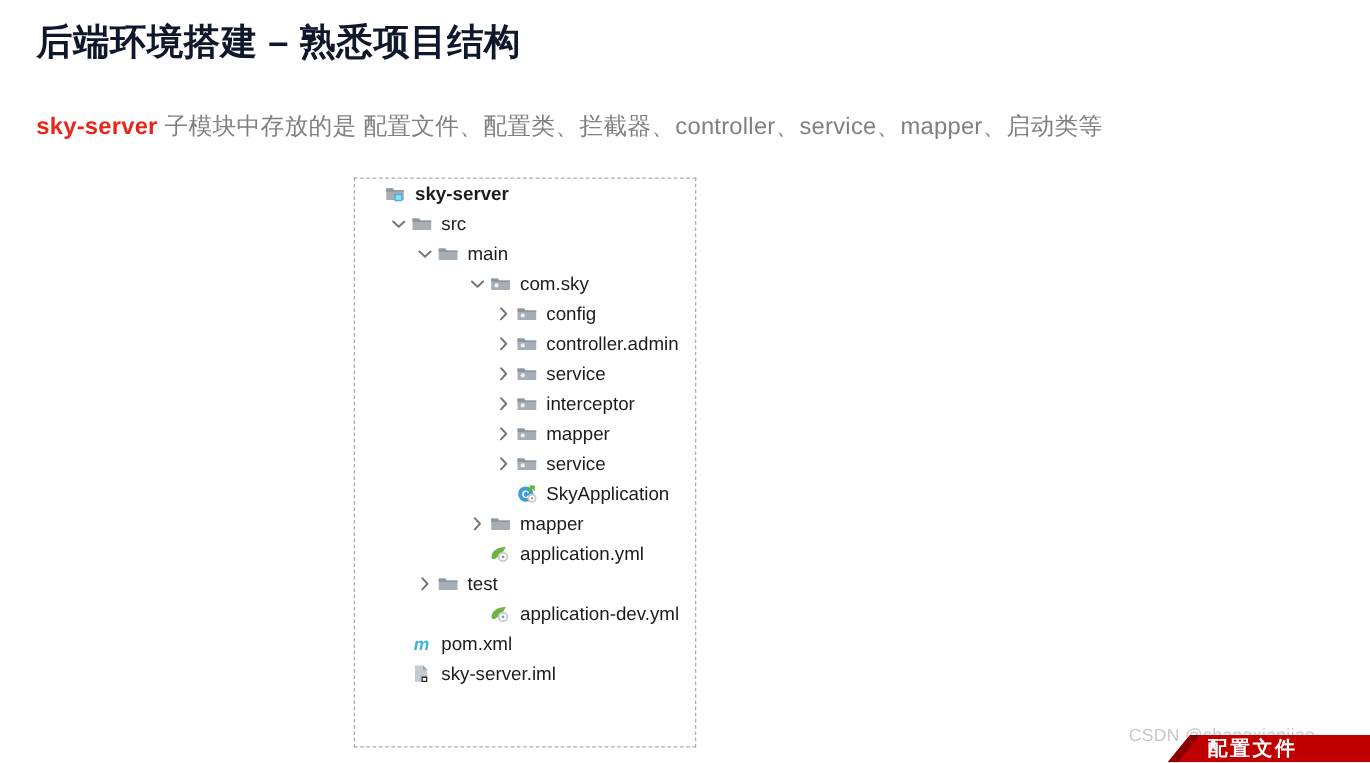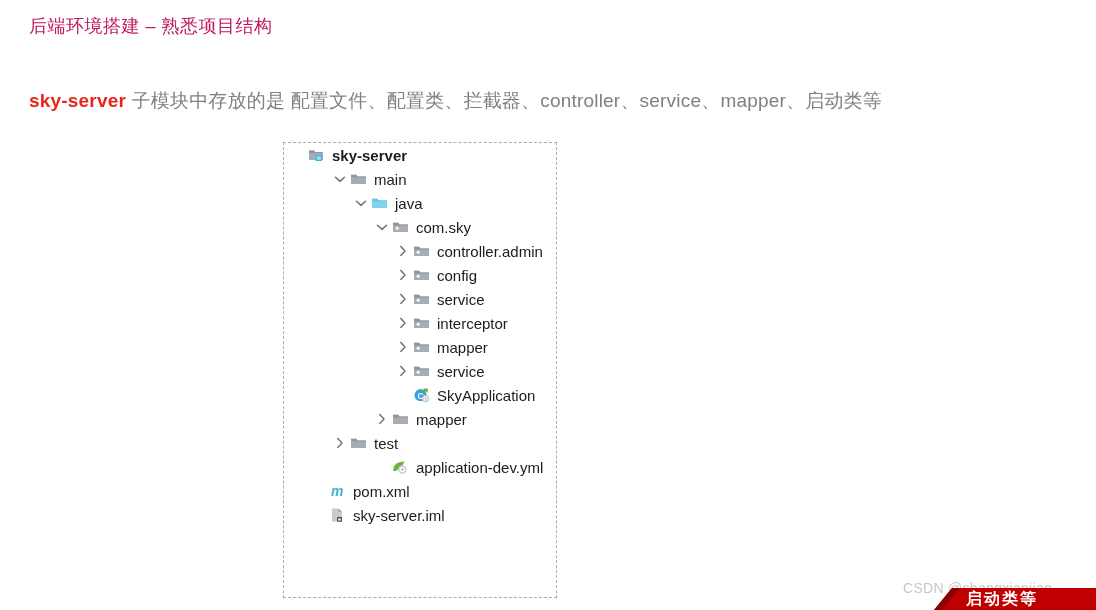--- a/index.html
+++ b/index.html
@@ -13,23 +13,23 @@
     font-family: "Liberation Sans", "DejaVu Sans", sans-serif;
     overflow: hidden;
     position: relative;
   }
 
   
   .slide-title {
     position: absolute;
     left: 29px;
     top: 14px;
-    font-size: 18px;
-    font-weight: 400;
-    color: #be185d;
+    font-size: 29px;
+    font-weight: 700;
+    color: #0f172a;
     letter-spacing: 0.5px;
     white-space: nowrap;
   }
 
   .subtitle {
     position: absolute;
     left: 29px;
     top: 88px;
     font-size: 19px;
     color: #808080;
@@ -148,58 +148,58 @@
         <svg width="18" height="16" viewBox="0 0 18 16">
           <path d="M1 3.5h5l1.3 1.6H15V13H1z" fill="#a6adb4"></path>
           <path d="M1 3.5h5l1.3 1.6H15v1.2H1z" fill="#8f979e"></path>
           <rect x="7.5" y="8" width="6.5" height="6" fill="#37b7e0"></rect>
           <rect x="8.6" y="9.1" width="4.3" height="3.8" fill="#8fdcf2"></rect>
         </svg>
       </span>
       <span class="node-label">sky-server</span>
     </div>
     <div class="tree-row">
+      <span class="indent" style="width: 27px;"></span>
+      <span class="twisty">
+        <svg width="16" height="16" viewBox="0 0 16 16">
+          <path d="M3.5 6.2L8 10.4 12.5 6.2" fill="none" stroke="#6e7479" stroke-width="1.5" stroke-linecap="round" stroke-linejoin="round"></path>
+        </svg>
+      </span>
+      <span class="node-icon">
+        <svg width="18" height="16" viewBox="0 0 18 16">
+          <path d="M1 3.8h5.2l1.3 1.6H16V13H1z" fill="#a6adb4"></path>
+          <path d="M1 3.8h5.2l1.3 1.6H16v1.1H1z" fill="#8f979e"></path>
+        </svg>
+      </span>
+      <span class="node-label">src</span>
+    </div>
+    <div class="tree-row">
       <span class="indent" style="width: 48px;"></span>
       <span class="twisty">
         <svg width="16" height="16" viewBox="0 0 16 16">
           <path d="M3.5 6.2L8 10.4 12.5 6.2" fill="none" stroke="#6e7479" stroke-width="1.5" stroke-linecap="round" stroke-linejoin="round"></path>
         </svg>
       </span>
       <span class="node-icon">
         <svg width="18" height="16" viewBox="0 0 18 16">
           <path d="M1 3.8h5.2l1.3 1.6H16V13H1z" fill="#a6adb4"></path>
           <path d="M1 3.8h5.2l1.3 1.6H16v1.1H1z" fill="#8f979e"></path>
         </svg>
       </span>
       <span class="node-label">main</span>
     </div>
     <div class="tree-row">
-      <span class="indent" style="width: 69px;"></span>
+      <span class="indent" style="width: 90px;"></span>
       <span class="twisty">
         <svg width="16" height="16" viewBox="0 0 16 16">
           <path d="M3.5 6.2L8 10.4 12.5 6.2" fill="none" stroke="#6e7479" stroke-width="1.5" stroke-linecap="round" stroke-linejoin="round"></path>
         </svg>
       </span>
       <span class="node-icon">
         <svg width="18" height="16" viewBox="0 0 18 16">
-          <path d="M1 3.8h5.2l1.3 1.6H16V13H1z" fill="#7fd5ef"></path>
-          <path d="M1 3.8h5.2l1.3 1.6H16v1.1H1z" fill="#5ec6e6"></path>
-        </svg>
-      </span>
-      <span class="node-label">java</span>
-    </div>
-    <div class="tree-row">
-      <span class="indent" style="width: 90px;"></span>
-      <span class="twisty">
-        <svg width="16" height="16" viewBox="0 0 16 16">
-          <path d="M3.5 6.2L8 10.4 12.5 6.2" fill="none" stroke="#6e7479" stroke-width="1.5" stroke-linecap="round" stroke-linejoin="round"></path>
-        </svg>
-      </span>
-      <span class="node-icon">
-        <svg width="18" height="16" viewBox="0 0 18 16">
           <path d="M1 3.8h5.2l1.3 1.6H16V13H1z" fill="#a6adb4"></path>
           <path d="M1 3.8h5.2l1.3 1.6H16v1.1H1z" fill="#8f979e"></path>
           <circle cx="5.2" cy="9.3" r="1.7" fill="#eef1f3"></circle>
         </svg>
       </span>
       <span class="node-label">com.sky</span>
     </div>
     <div class="tree-row">
       <span class="indent" style="width: 111px;"></span>
       <span class="twisty">
@@ -207,37 +207,37 @@
           <path d="M5.8 3.5L10 8 5.8 12.5" fill="none" stroke="#6e7479" stroke-width="1.5" stroke-linecap="round" stroke-linejoin="round"></path>
         </svg>
       </span>
       <span class="node-icon">
         <svg width="18" height="16" viewBox="0 0 18 16">
           <path d="M1 3.8h5.2l1.3 1.6H16V13H1z" fill="#a6adb4"></path>
           <path d="M1 3.8h5.2l1.3 1.6H16v1.1H1z" fill="#8f979e"></path>
           <circle cx="5.2" cy="9.3" r="1.7" fill="#eef1f3"></circle>
         </svg>
       </span>
+      <span class="node-label">config</span>
+    </div>
+    <div class="tree-row">
+      <span class="indent" style="width: 111px;"></span>
+      <span class="twisty">
+        <svg width="16" height="16" viewBox="0 0 16 16">
+          <path d="M5.8 3.5L10 8 5.8 12.5" fill="none" stroke="#6e7479" stroke-width="1.5" stroke-linecap="round" stroke-linejoin="round"></path>
+        </svg>
+      </span>
+      <span class="node-icon">
+        <svg width="18" height="16" viewBox="0 0 18 16">
+          <path d="M1 3.8h5.2l1.3 1.6H16V13H1z" fill="#a6adb4"></path>
+          <path d="M1 3.8h5.2l1.3 1.6H16v1.1H1z" fill="#8f979e"></path>
+          <circle cx="5.2" cy="9.3" r="1.7" fill="#eef1f3"></circle>
+        </svg>
+      </span>
       <span class="node-label">controller.admin</span>
-    </div>
-    <div class="tree-row">
-      <span class="indent" style="width: 111px;"></span>
-      <span class="twisty">
-        <svg width="16" height="16" viewBox="0 0 16 16">
-          <path d="M5.8 3.5L10 8 5.8 12.5" fill="none" stroke="#6e7479" stroke-width="1.5" stroke-linecap="round" stroke-linejoin="round"></path>
-        </svg>
-      </span>
-      <span class="node-icon">
-        <svg width="18" height="16" viewBox="0 0 18 16">
-          <path d="M1 3.8h5.2l1.3 1.6H16V13H1z" fill="#a6adb4"></path>
-          <path d="M1 3.8h5.2l1.3 1.6H16v1.1H1z" fill="#8f979e"></path>
-          <circle cx="5.2" cy="9.3" r="1.7" fill="#eef1f3"></circle>
-        </svg>
-      </span>
-      <span class="node-label">config</span>
     </div>
     <div class="tree-row">
       <span class="indent" style="width: 111px;"></span>
       <span class="twisty">
         <svg width="16" height="16" viewBox="0 0 16 16">
           <path d="M5.8 3.5L10 8 5.8 12.5" fill="none" stroke="#6e7479" stroke-width="1.5" stroke-linecap="round" stroke-linejoin="round"></path>
         </svg>
       </span>
       <span class="node-icon">
         <svg width="18" height="16" viewBox="0 0 18 16">
@@ -322,47 +322,62 @@
       </span>
       <span class="node-icon">
         <svg width="18" height="16" viewBox="0 0 18 16">
           <path d="M1 3.8h5.2l1.3 1.6H16V13H1z" fill="#a6adb4"></path>
           <path d="M1 3.8h5.2l1.3 1.6H16v1.1H1z" fill="#8f979e"></path>
         </svg>
       </span>
       <span class="node-label">mapper</span>
     </div>
     <div class="tree-row">
-      <span class="indent" style="width: 48px;"></span>
-      <span class="twisty">
-        <svg width="16" height="16" viewBox="0 0 16 16">
-          <path d="M5.8 3.5L10 8 5.8 12.5" fill="none" stroke="#6e7479" stroke-width="1.5" stroke-linecap="round" stroke-linejoin="round"></path>
-        </svg>
-      </span>
-      <span class="node-icon">
-        <svg width="18" height="16" viewBox="0 0 18 16">
-          <path d="M1 3.8h5.2l1.3 1.6H16V13H1z" fill="#a6adb4"></path>
-          <path d="M1 3.8h5.2l1.3 1.6H16v1.1H1z" fill="#8f979e"></path>
-        </svg>
-      </span>
-      <span class="node-label">test</span>
-    </div>
-    <div class="tree-row">
       <span class="indent" style="width: 90px;"></span>
       <span class="twisty none">
         <svg width="16" height="16"></svg>
       </span>
       <span class="node-icon">
         <svg width="18" height="16" viewBox="0 0 18 16">
           <path d="M1.2 10.6C1.2 5.4 6.9 2.4 12.6 2.6 10.8 6.6 8.4 9.2 4.4 11.8 2.6 12.8 1.2 12.2 1.2 10.6z" fill="#6db33f"></path>
           <circle cx="10.4" cy="10.5" r="4.2" fill="#c8cfd4"></circle>
           <circle cx="10.4" cy="10.5" r="2.6" fill="#ffffff"></circle>
           <circle cx="10.4" cy="10.5" r="1.1" fill="#8f979e"></circle>
         </svg>
       </span>
+      <span class="node-label">application.yml</span>
+    </div>
+    <div class="tree-row">
+      <span class="indent" style="width: 48px;"></span>
+      <span class="twisty">
+        <svg width="16" height="16" viewBox="0 0 16 16">
+          <path d="M5.8 3.5L10 8 5.8 12.5" fill="none" stroke="#6e7479" stroke-width="1.5" stroke-linecap="round" stroke-linejoin="round"></path>
+        </svg>
+      </span>
+      <span class="node-icon">
+        <svg width="18" height="16" viewBox="0 0 18 16">
+          <path d="M1 3.8h5.2l1.3 1.6H16V13H1z" fill="#a6adb4"></path>
+          <path d="M1 3.8h5.2l1.3 1.6H16v1.1H1z" fill="#8f979e"></path>
+        </svg>
+      </span>
+      <span class="node-label">test</span>
+    </div>
+    <div class="tree-row">
+      <span class="indent" style="width: 90px;"></span>
+      <span class="twisty none">
+        <svg width="16" height="16"></svg>
+      </span>
+      <span class="node-icon">
+        <svg width="18" height="16" viewBox="0 0 18 16">
+          <path d="M1.2 10.6C1.2 5.4 6.9 2.4 12.6 2.6 10.8 6.6 8.4 9.2 4.4 11.8 2.6 12.8 1.2 12.2 1.2 10.6z" fill="#6db33f"></path>
+          <circle cx="10.4" cy="10.5" r="4.2" fill="#c8cfd4"></circle>
+          <circle cx="10.4" cy="10.5" r="2.6" fill="#ffffff"></circle>
+          <circle cx="10.4" cy="10.5" r="1.1" fill="#8f979e"></circle>
+        </svg>
+      </span>
       <span class="node-label">application-dev.yml</span>
     </div>
     <div class="tree-row">
       <span class="indent" style="width: 27px;"></span>
       <span class="twisty none">
         <svg width="16" height="16"></svg>
       </span>
       <span class="node-icon">
         <svg width="18" height="16" viewBox="0 0 18 16">
           <text x="2" y="13" font-size="14" font-style="italic" font-weight="bold" font-family="Liberation Sans, sans-serif" fill="#3fb4d8">m</text>
@@ -385,14 +400,14 @@
       </span>
       <span class="node-label">sky-server.iml</span>
     </div>
   </div>
 
 <div class="watermark">CSDN @shangxianjiao</div>
 
 <div class="ribbon">
   <div class="bg"></div>
   <div class="fold"></div>
-  <div class="txt">启动类等</div>
+  <div class="txt">配置文件</div>
 </div>
 
 </body></html>

